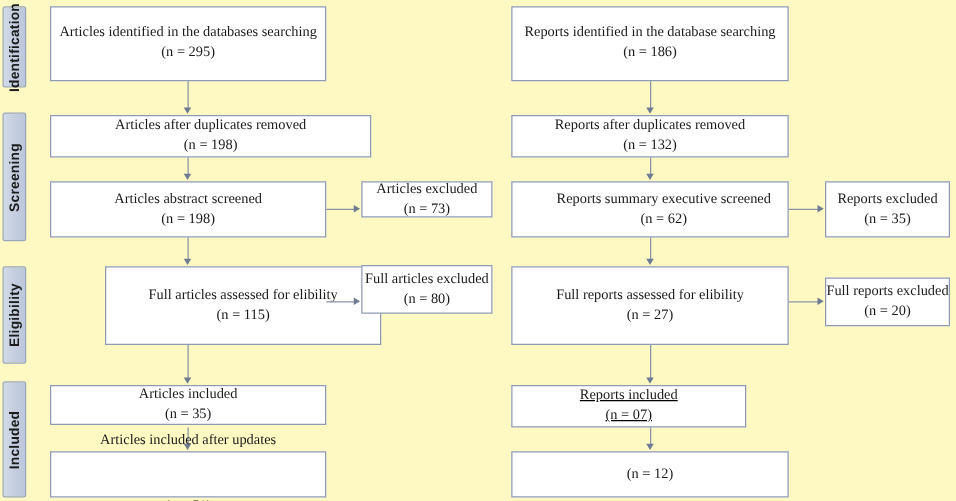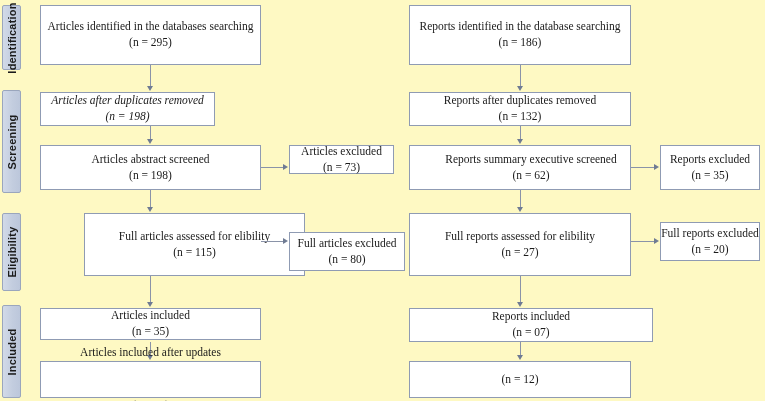--- a/index.html
+++ b/index.html
@@ -117,21 +117,21 @@
   </div>
 
   <div class="node" style="left:40px; top:5px; width:221px; height:60px;">
     <span class="line1">Articles  identified  in the databases searching</span>
     <span class="line2">(n = 295)</span>
   </div>
 
   <div class="conn-v" style="left:150px; top:65px; height:22px;"></div>
   <div class="arrow-down" style="left:147px; top:86px;"></div>
 
-  <div class="node" style="left:40px; top:92px; width:175px; height:34px;font-style:italic;">
+  <div class="node" style="left:40px; top:92px; width:257px; height:34px;">
     <span class="line1">Articles  after duplicates  removed</span>
     <span class="line2">(n = 198)</span>
   </div>
 
   <div class="conn-v" style="left:150px; top:126px; height:14px;"></div>
   <div class="arrow-down" style="left:147px; top:139px;"></div>
 
   <div class="node" style="left:40px; top:145px; width:221px; height:45px;">
     <span class="line1">Articles  abstract  screened</span>
     <span class="line2">(n = 198)</span>
@@ -149,21 +149,21 @@
   <div class="arrow-down" style="left:147px; top:207px;"></div>
 
   <div class="node" style="left:40px; top:213px; width:221px; height:63px;margin-left:44px;">
     <span class="line1">Full articles assessed for elibility</span>
     <span class="line2">(n = 115)</span>
   </div>
 
   <div class="conn-h" style="left:261px; top:241px; width:23px;"></div>
   <div class="arrow-right" style="left:283px; top:238px;"></div>
 
-  <div class="node" style="left:289px; top:232px; width:116px; height:39px;">
+  <div class="node" style="left:289px; top:212px; width:105px; height:39px;">
     <span class="line1">Full articles excluded</span>
     <span class="line2">(n = 80)</span>
   </div>
 
   <div class="conn-v" style="left:150px; top:276px; height:27px;"></div>
   <div class="arrow-down" style="left:147px; top:302px;"></div>
 
   <div class="node" style="left:40px; top:308px; width:221px; height:32px;">
     <span class="line1">Articles  included</span>
     <span class="line2">(n = 35)</span>
@@ -218,21 +218,21 @@
   <div class="arrow-right" style="left:654px; top:238px;"></div>
 
   <div class="node" style="left:660px; top:222px; width:100px; height:39px;">
     <span class="line1">Full  reports excluded</span>
     <span class="line2">(n = 20)</span>
   </div>
 
   <div class="conn-v" style="left:520px; top:276px; height:27px;"></div>
   <div class="arrow-down" style="left:517px; top:302px;"></div>
 
-  <div class="node" style="left:409px; top:308px; width:244px; height:34px;">
+  <div class="node" style="left:409px; top:308px; width:188px; height:34px;text-decoration:underline;">
     <span class="line1">Reports included</span>
     <span class="line2">(n = 07)</span>
   </div>
 
   <div class="conn-v" style="left:520px; top:342px; height:14px;"></div>
   <div class="arrow-down" style="left:517px; top:355px;"></div>
 
   <div class="node" style="left:409px; top:361px; width:222px; height:37px;">
     <span class="line2">(n = 12)</span>
   </div>

